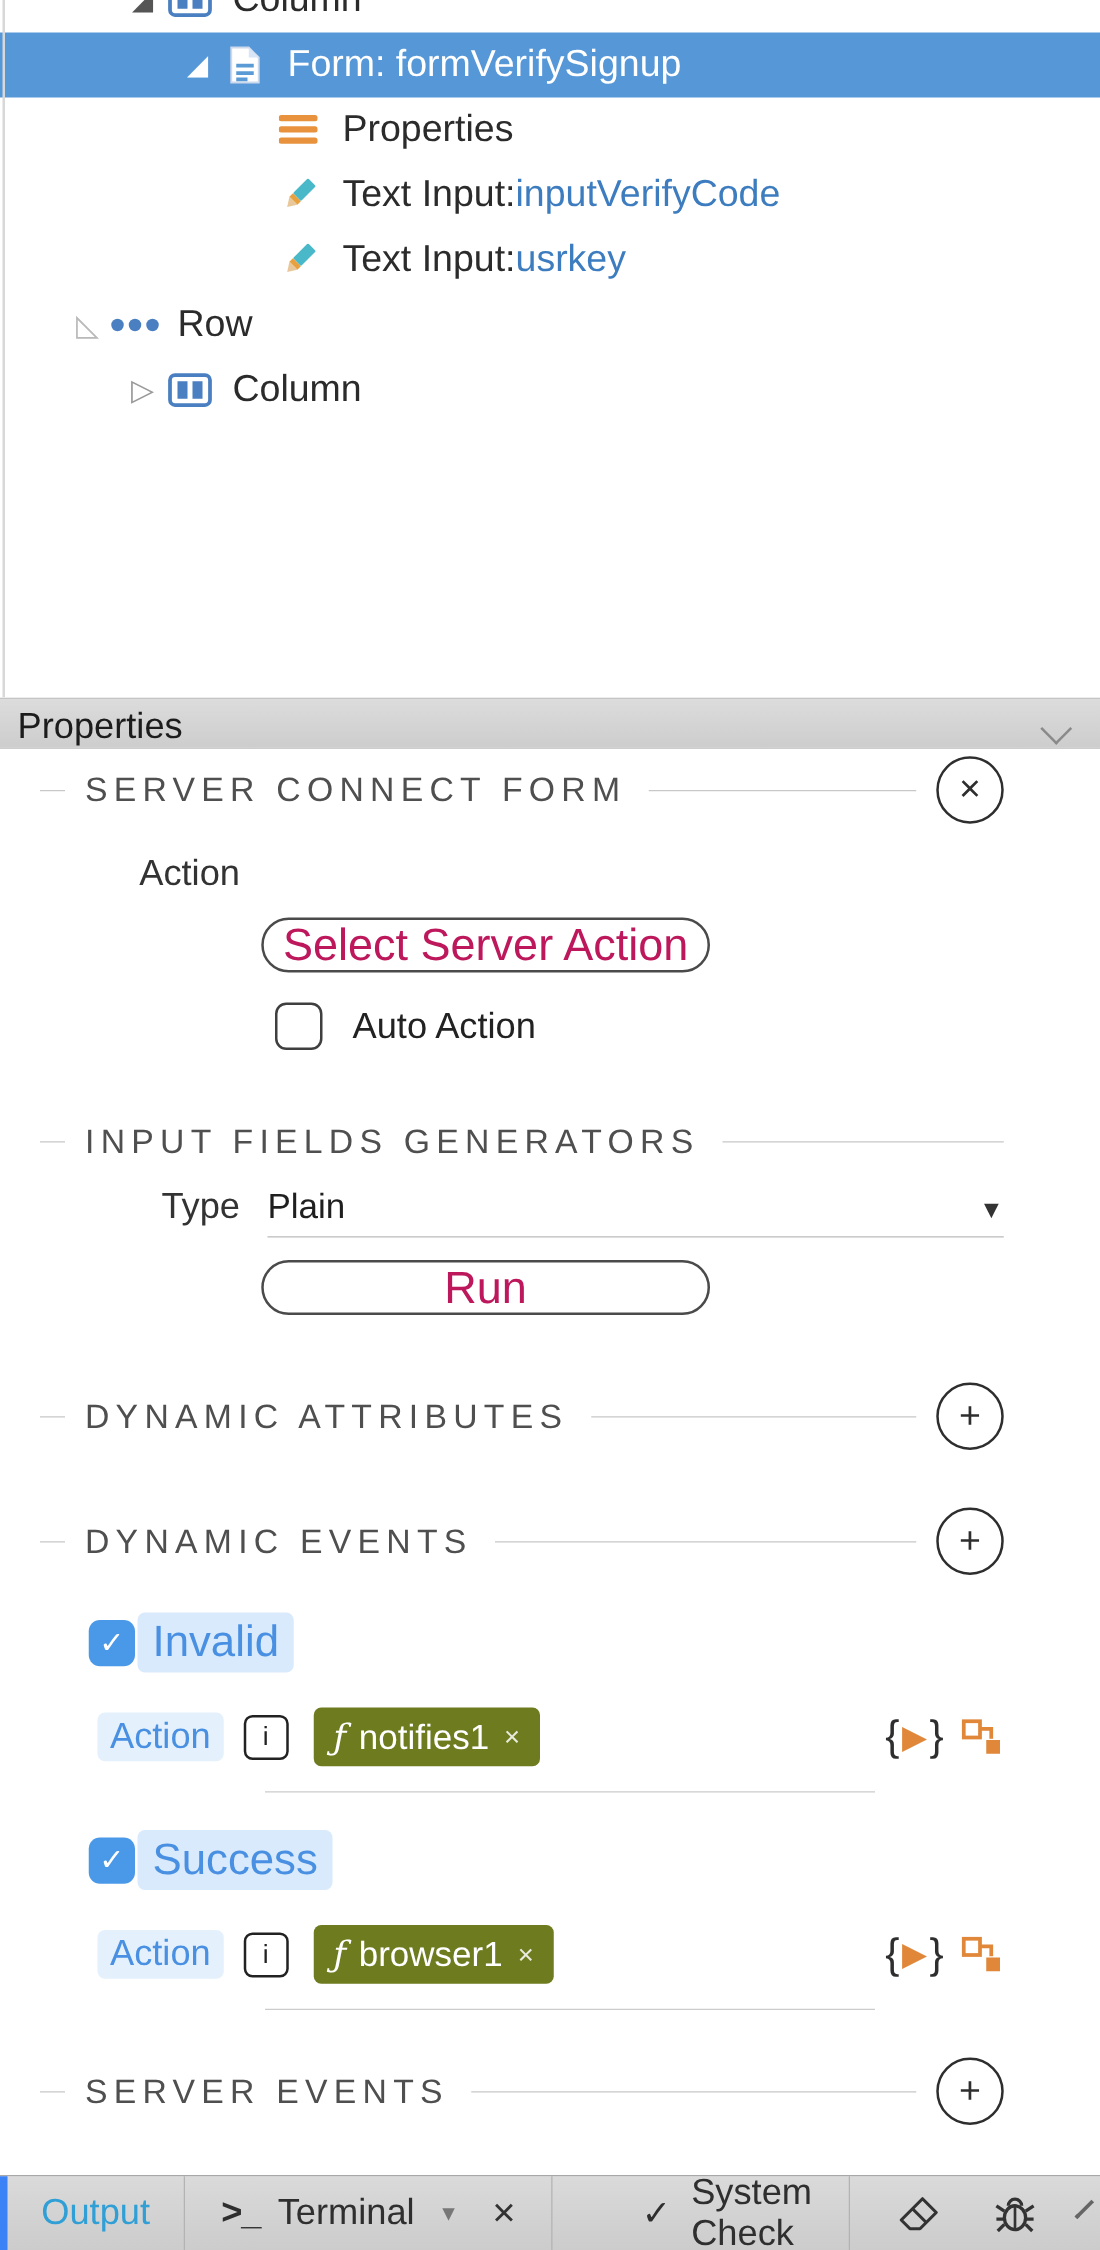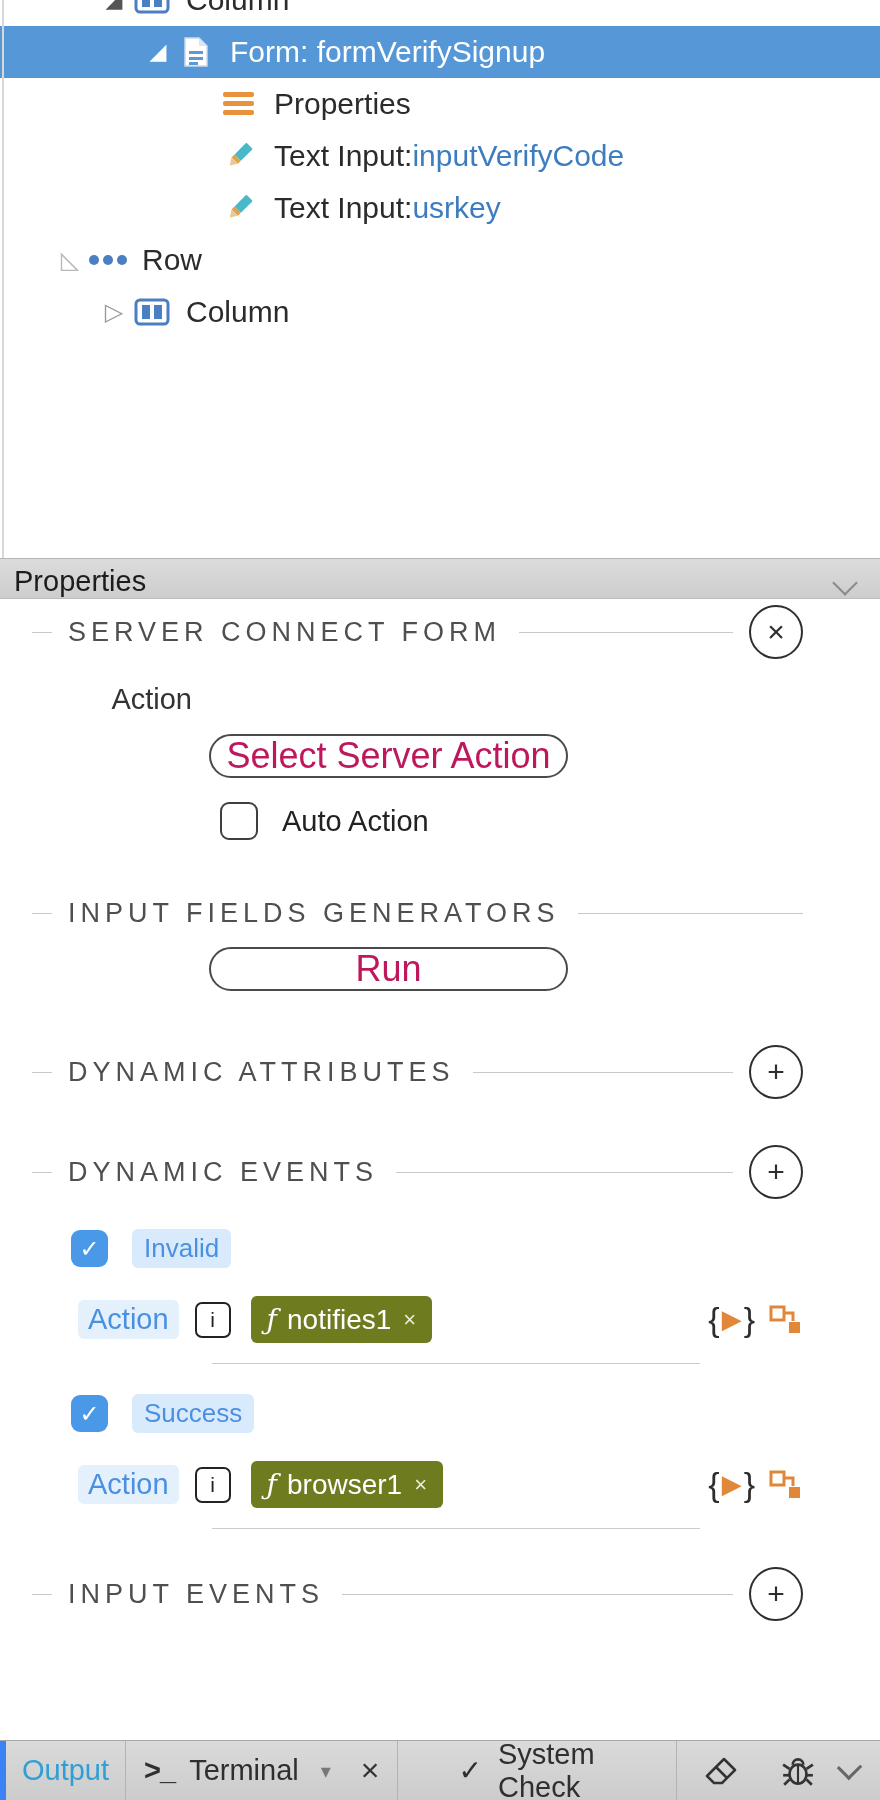--- a/index.html
+++ b/index.html
@@ -40,41 +40,41 @@
     display:flex;align-items:baseline;justify-content:space-between;white-space:nowrap;overflow:hidden;}
   .dd-arrow{font-size:20px;color:#333;margin-left:12px;}
   .pill{margin-left:177px;width:355px;height:40px;border:2px solid #4a4a4a;border-radius:23px;
     display:flex;align-items:center;justify-content:center;font-size:36px;color:#be185d;background:#fff;}
   .cb-row{margin-left:188px;display:flex;align-items:center;}
   .cb{width:34px;height:34px;border:2.5px solid #3f3f3f;border-radius:9px;background:#fff;margin-right:24px;flex:none;}
   .cb-label{font-size:29px;color:#222;}
   .event-row{margin-left:39px;display:flex;align-items:center;}
   .cb-checked{width:37px;height:37px;background:#4a99e8;border-radius:9px;display:flex;align-items:center;justify-content:center;
     color:#fff;font-size:24px;flex:none;}
-  .event-name{margin-left:24px;font-size:26px;color:#4a90e2;background:#d9eafc;padding:4px 12px;border-radius:6px;}
+  .event-name{margin-left:2px;font-size:35px;color:#4a90e2;background:#d9eafc;padding:4px 12px;border-radius:6px;}
   .action-row{margin-left:46px;display:flex;align-items:center;}
   .action-label{font-size:29px;color:#4a90e2;background:#e4f1fc;padding:3px 10px;border-radius:6px;}
   .info-box{margin-left:16px;width:32px;height:32px;border:2px solid #222;border-radius:7px;flex:none;
     display:flex;align-items:center;justify-content:center;font-size:21px;color:#222;}
   .badge{margin-left:20px;background:#6e7b1f;color:#fff;padding:7px 16px;border-radius:6px;font-size:28px;
     display:flex;align-items:center;white-space:nowrap;}
   .badge .fn{font-style:italic;margin-right:10px;font-family:"DejaVu Serif", serif;}
   .badge .bx{margin-left:12px;font-size:22px;opacity:.85;}
   .action-icons{margin-left:auto;display:flex;align-items:center;}
   .brace{font-size:34px;color:#2e2e2e;}
   .play{color:#e0873a;font-size:26px;margin:0 2px;}
   .flow{margin-left:14px;display:inline-flex;}
   .action-underline{margin-left:180px;width:488px;border-bottom:1px solid #ccc;}
   
   .m-scf{margin-top:6px}.m-action{margin-top:24px}.m-pill{margin-top:10px}.m-cb1{margin-top:24px}.m-cb2{margin-top:26px}
   .m-ifg{margin-top:58px}.m-type{margin-top:20px}.m-run{margin-top:18px}.m-da{margin-top:54px}.m-de{margin-top:46px}
   .m-inv{margin-top:30px}.m-act{margin-top:28px}.m-ul{margin-top:20px}.m-suc{margin-top:30px}.m-se{margin-top:38px}
   
   .bbar{position:absolute;left:0;right:0;bottom:0;height:60px;background:linear-gradient(#dadada,#cccccc);
-    border-top:1px solid #a8a8a8;display:flex;align-items:center;font-size:29px;color:#2f2f2f;box-sizing:border-box;}
+    border-top:1px solid #a8a8a8;display:flex;align-items:center;font-size:29px;color:#2f2f2f;box-sizing:border-box;gap:11px;}
   .bstrip{width:6px;align-self:stretch;background:#3b82f6;flex:none;}
   .vsep{width:1px;align-self:stretch;background:#b3b3b3;flex:none;}
   .bseg{display:flex;align-items:center;padding:0 18px;height:100%;}
   .bseg.output{color:#2f9fd6;padding:0 16px;}
   .tprompt{font-weight:700;margin-right:14px;letter-spacing:-1px;}
   .caret{color:#777;font-size:20px;margin-left:22px;}
   .bclose{font-size:32px;color:#333;margin-left:30px;}
   .scheck{font-size:28px;margin-right:16px;}
   .bseg.syscheck{margin-left:42px;}
   .tools{gap:42px;padding:0 26px;}
@@ -205,20 +205,27 @@
     <span class="cb-label">Auto Action</span>
   </div>
 
 
   <div class="heading m-ifg">
     <span class="hdash"></span>
     <span class="htext">INPUT FIELDS GENERATORS</span>
     <span class="hline"></span>
   </div>
 
+  <div class="field-row m-type">
+    <span class="field-label">Type</span>
+    <span class="field-value">
+      <span>Plain</span>
+      <span class="dd-arrow">▼</span>
+    </span>
+  </div>
 
   <div class="pill m-run">Run</div>
 
   <div class="heading m-da">
     <span class="hdash"></span>
     <span class="htext">DYNAMIC ATTRIBUTES</span>
     <span class="hline"></span>
     <span class="hcircle">+</span>
   </div>
 
@@ -280,21 +287,21 @@
             <path d="M15 8 h9 v8" fill="none" stroke="#e0873a" stroke-width="3"></path>
             <rect x="20" y="17" width="11" height="11" fill="#e0873a"></rect>
           </svg>
       </span>
     </span>
   </div>
   <div class="action-underline m-ul"></div>
 
   <div class="heading m-se">
     <span class="hdash"></span>
-    <span class="htext">INPUT EVENTS</span>
+    <span class="htext">SERVER EVENTS</span>
     <span class="hline"></span>
     <span class="hcircle">+</span>
   </div>
 
 </div>
 
 <div class="bbar">
   <div class="bstrip"></div>
   <div class="bseg output">
     <span>Output</span>

